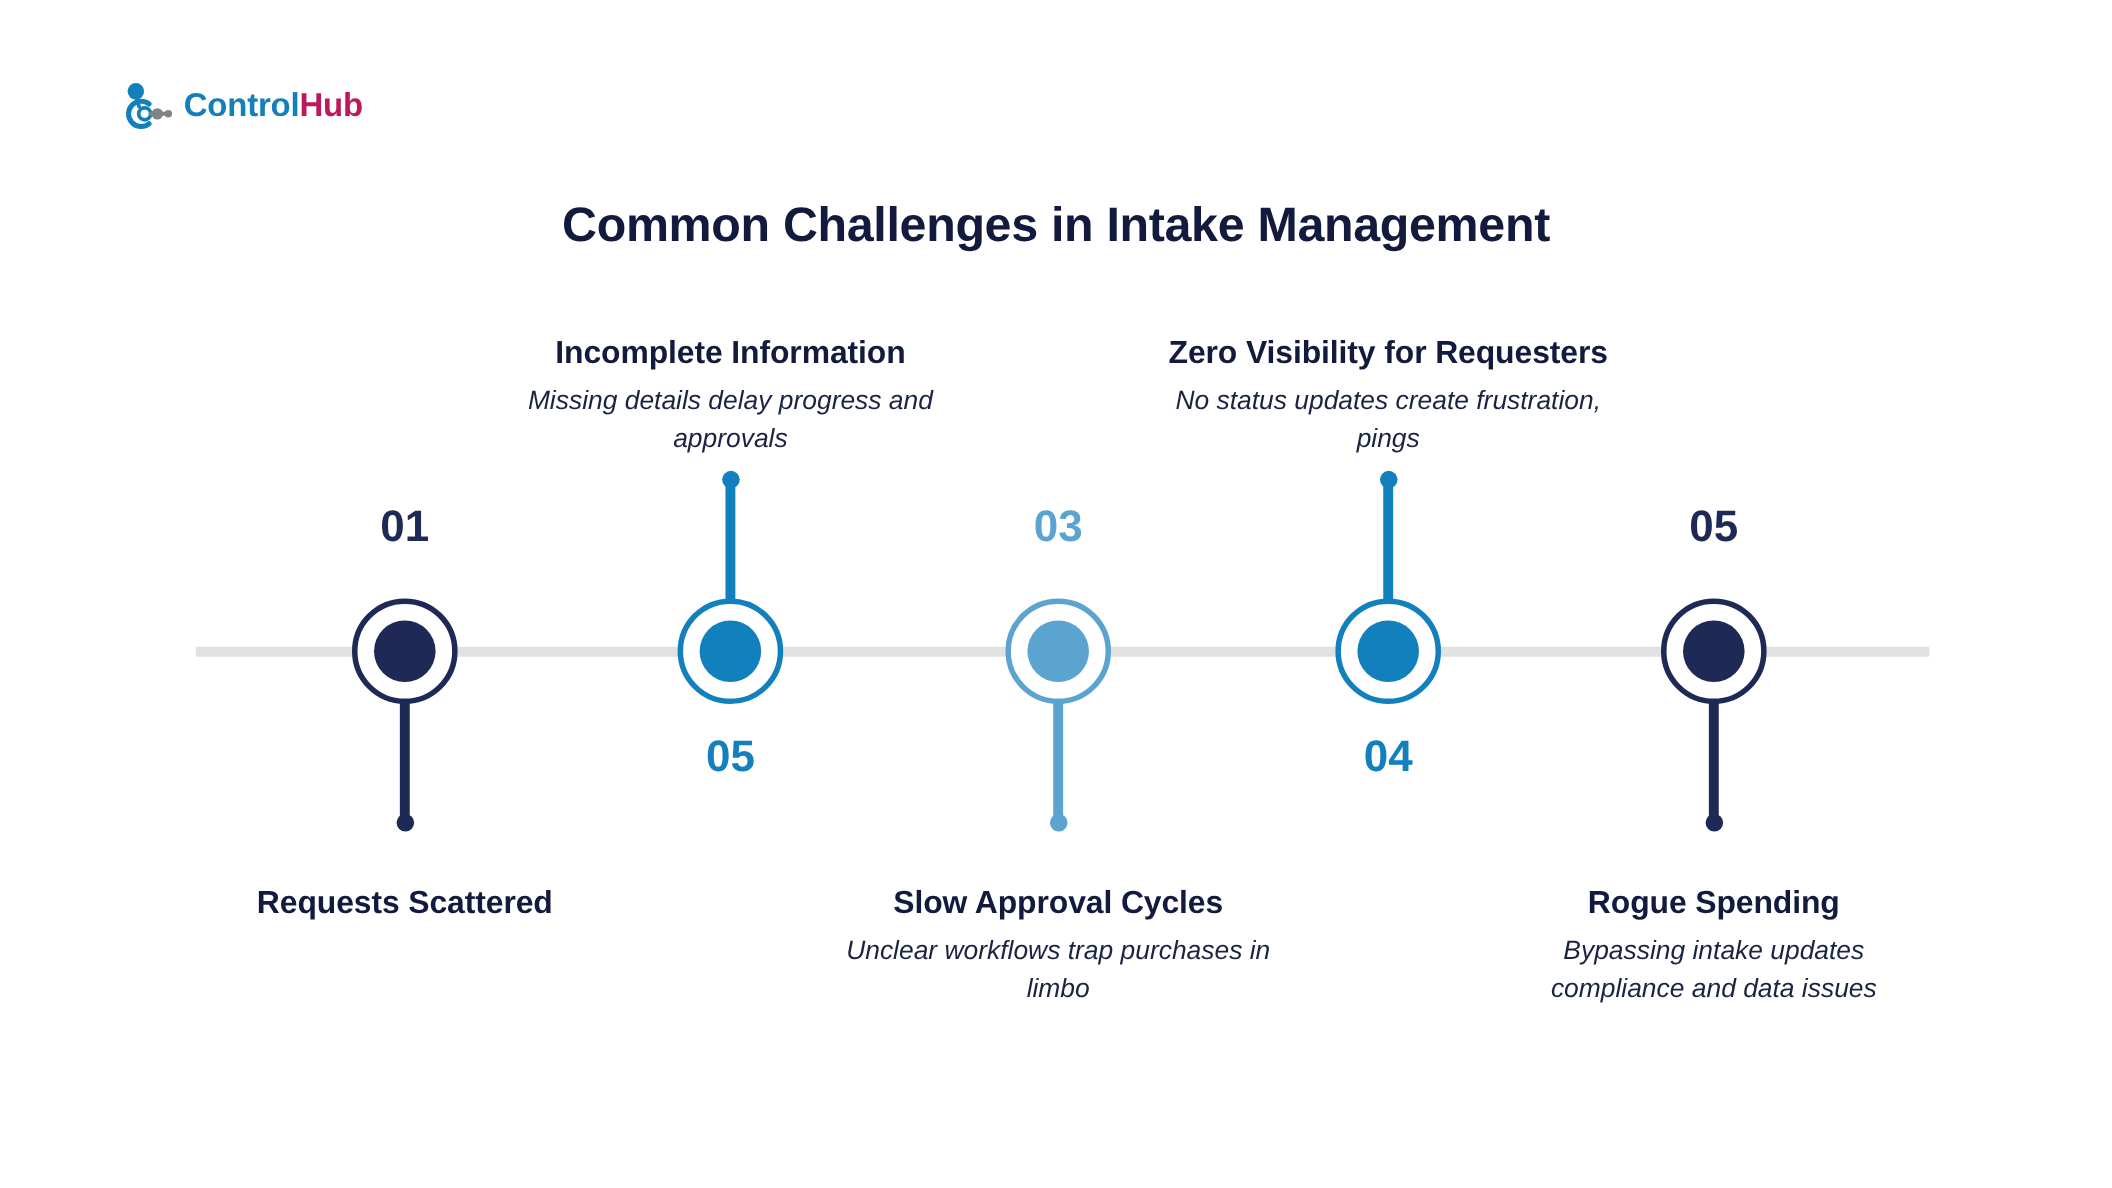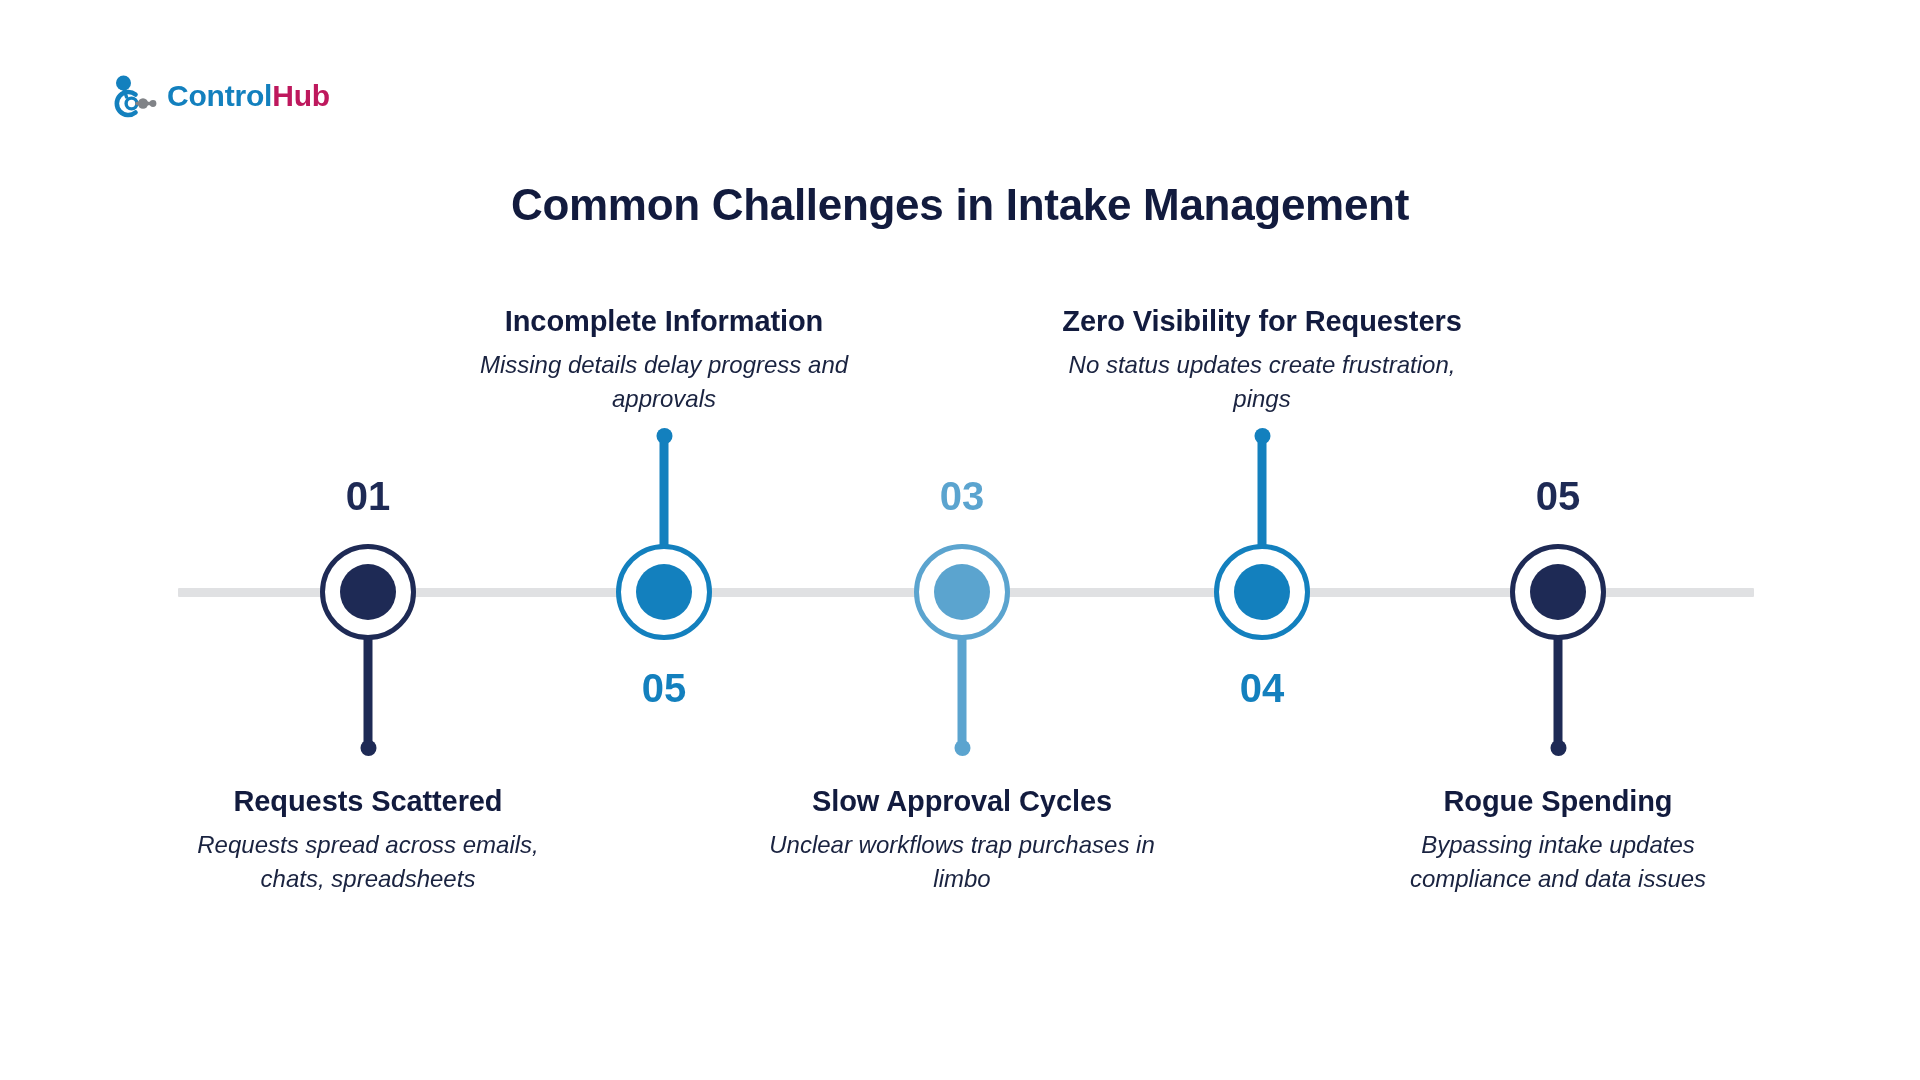--- a/index.html
+++ b/index.html
@@ -128,33 +128,33 @@
   .num {
     position: absolute;
     left: 50%;
     transform: translateX(-50%);
     font-size: 40px;
     font-weight: 700;
     line-height: 1;
     color: currentColor;
     white-space: nowrap;
   }
-  .node.below .num { bottom: 76px; }   
+  .node.below .num { bottom: 93px; }   
   .node.above .num { top: 76px; }      
 
   
   .block {
     position: absolute;
     left: 50%;
     transform: translateX(-50%);
     width: 400px;
     text-align: center;
     margin-top: 28px;
   }
-  .node.below .block { top: 164px; }
+  .node.below .block { top: 184px; }
   .node.above .block { bottom: 176px; }
 
   .block .heading {
     font-size: 29px;
     font-weight: 700;
     color: #121B3E;
     line-height: 1.18;
     letter-spacing: -0.1px;
     margin: 0 0 10px 0;
   }
@@ -193,21 +193,20 @@
 <div class="node below" style="left: 368px; color: rgb(30, 42, 85);">
       <div class="stem">
         <div class="tip"></div>
       </div>
       <div class="marker">
         <div class="core"></div>
       </div>
       <div class="num">01</div>
       <div class="block">
         <p class="heading">Requests Scattered</p>
-        <p class="desc">Requests spread across emails, chats, spreadsheets</p>
       </div>
     </div>
     <div class="node above" style="left: 664px; color: rgb(19, 128, 190);">
       <div class="stem">
         <div class="tip"></div>
       </div>
       <div class="marker">
         <div class="core"></div>
       </div>
       <div class="num">05</div>

